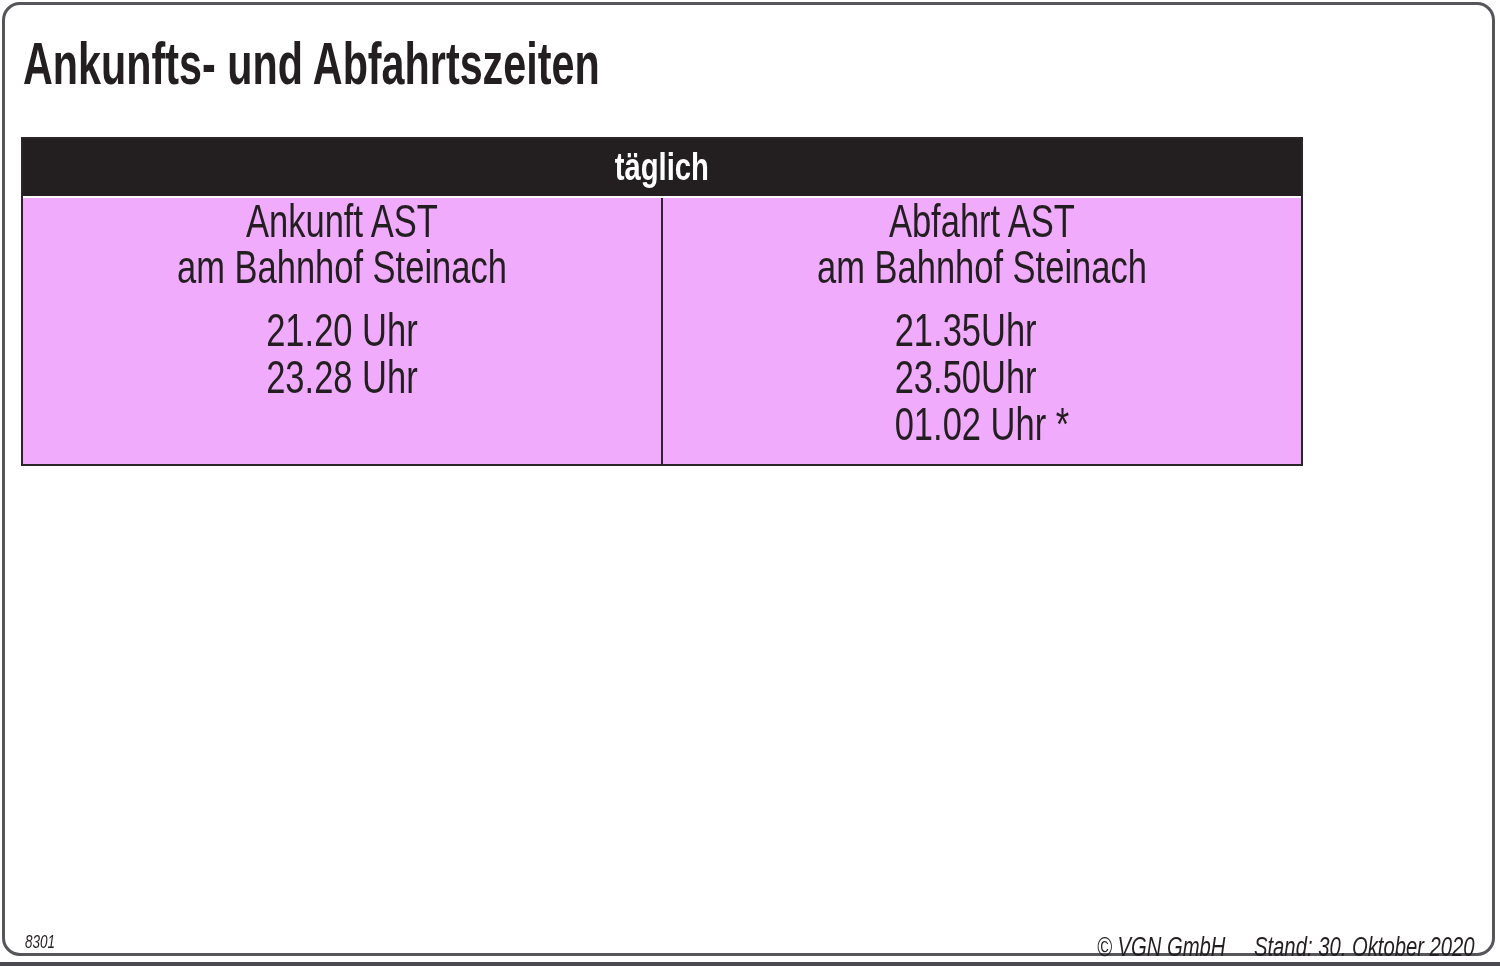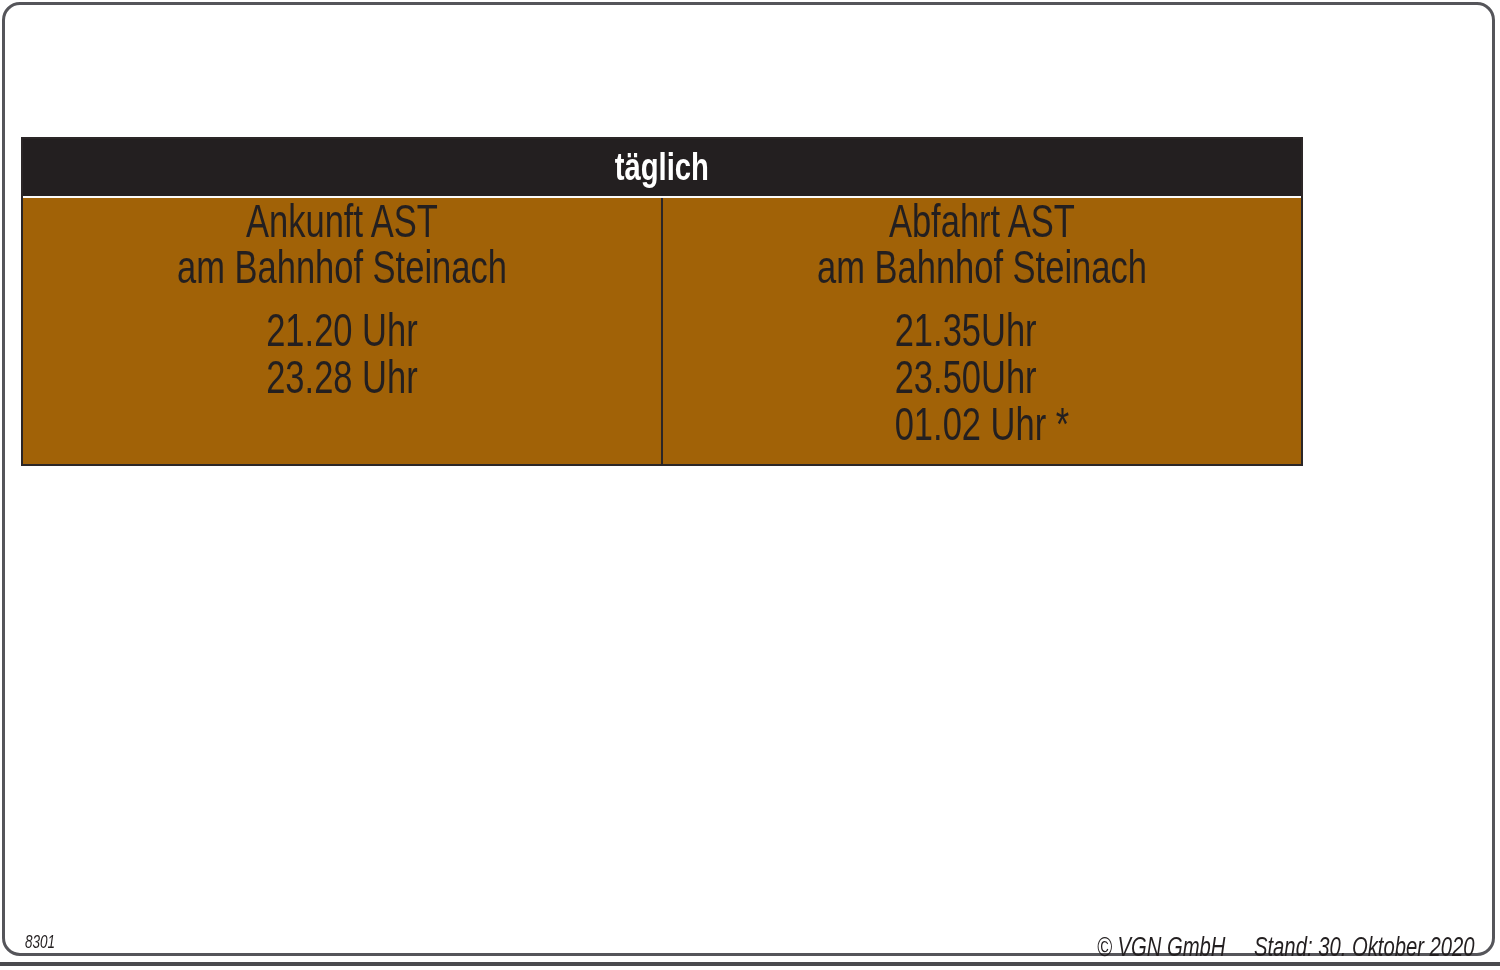--- a/index.html
+++ b/index.html
@@ -42,21 +42,21 @@
     line-height: 1;
   }
   .title .cx { transform: scaleX(0.70); }
 
   .table {
     position: absolute;
     left: 16px; top: 132px;
     width: 1282px;
     box-sizing: border-box;
     border: 2px solid #2b2627;
-    background: #a16207;
+    background: #f0abfc;
   }
   .table-header {
     height: 57px;
     background: #231f20;
     text-align: center;
     color: #ffffff;
     font-weight: bold;
     font-size: 39px;
     line-height: 56px;
   }
@@ -112,20 +112,23 @@
     text-align: right;
   }
   .stand { margin-left: 38px; }
 </style>
 </head>
 <body>
 
 <div class="page">
   <div class="card">
 
+    <h1 class="title">
+      <span class="cx ox-l">Ankunfts- und Abfahrtszeiten</span>
+    </h1>
 
     <div class="table">
       <div class="table-header">
         <span class="cx ox-c">täglich</span>
       </div>
       <div class="table-body">
 
         <div class="cell left">
           <div class="cellwrap">
             <div class="cell-title">Ankunft AST</div>

